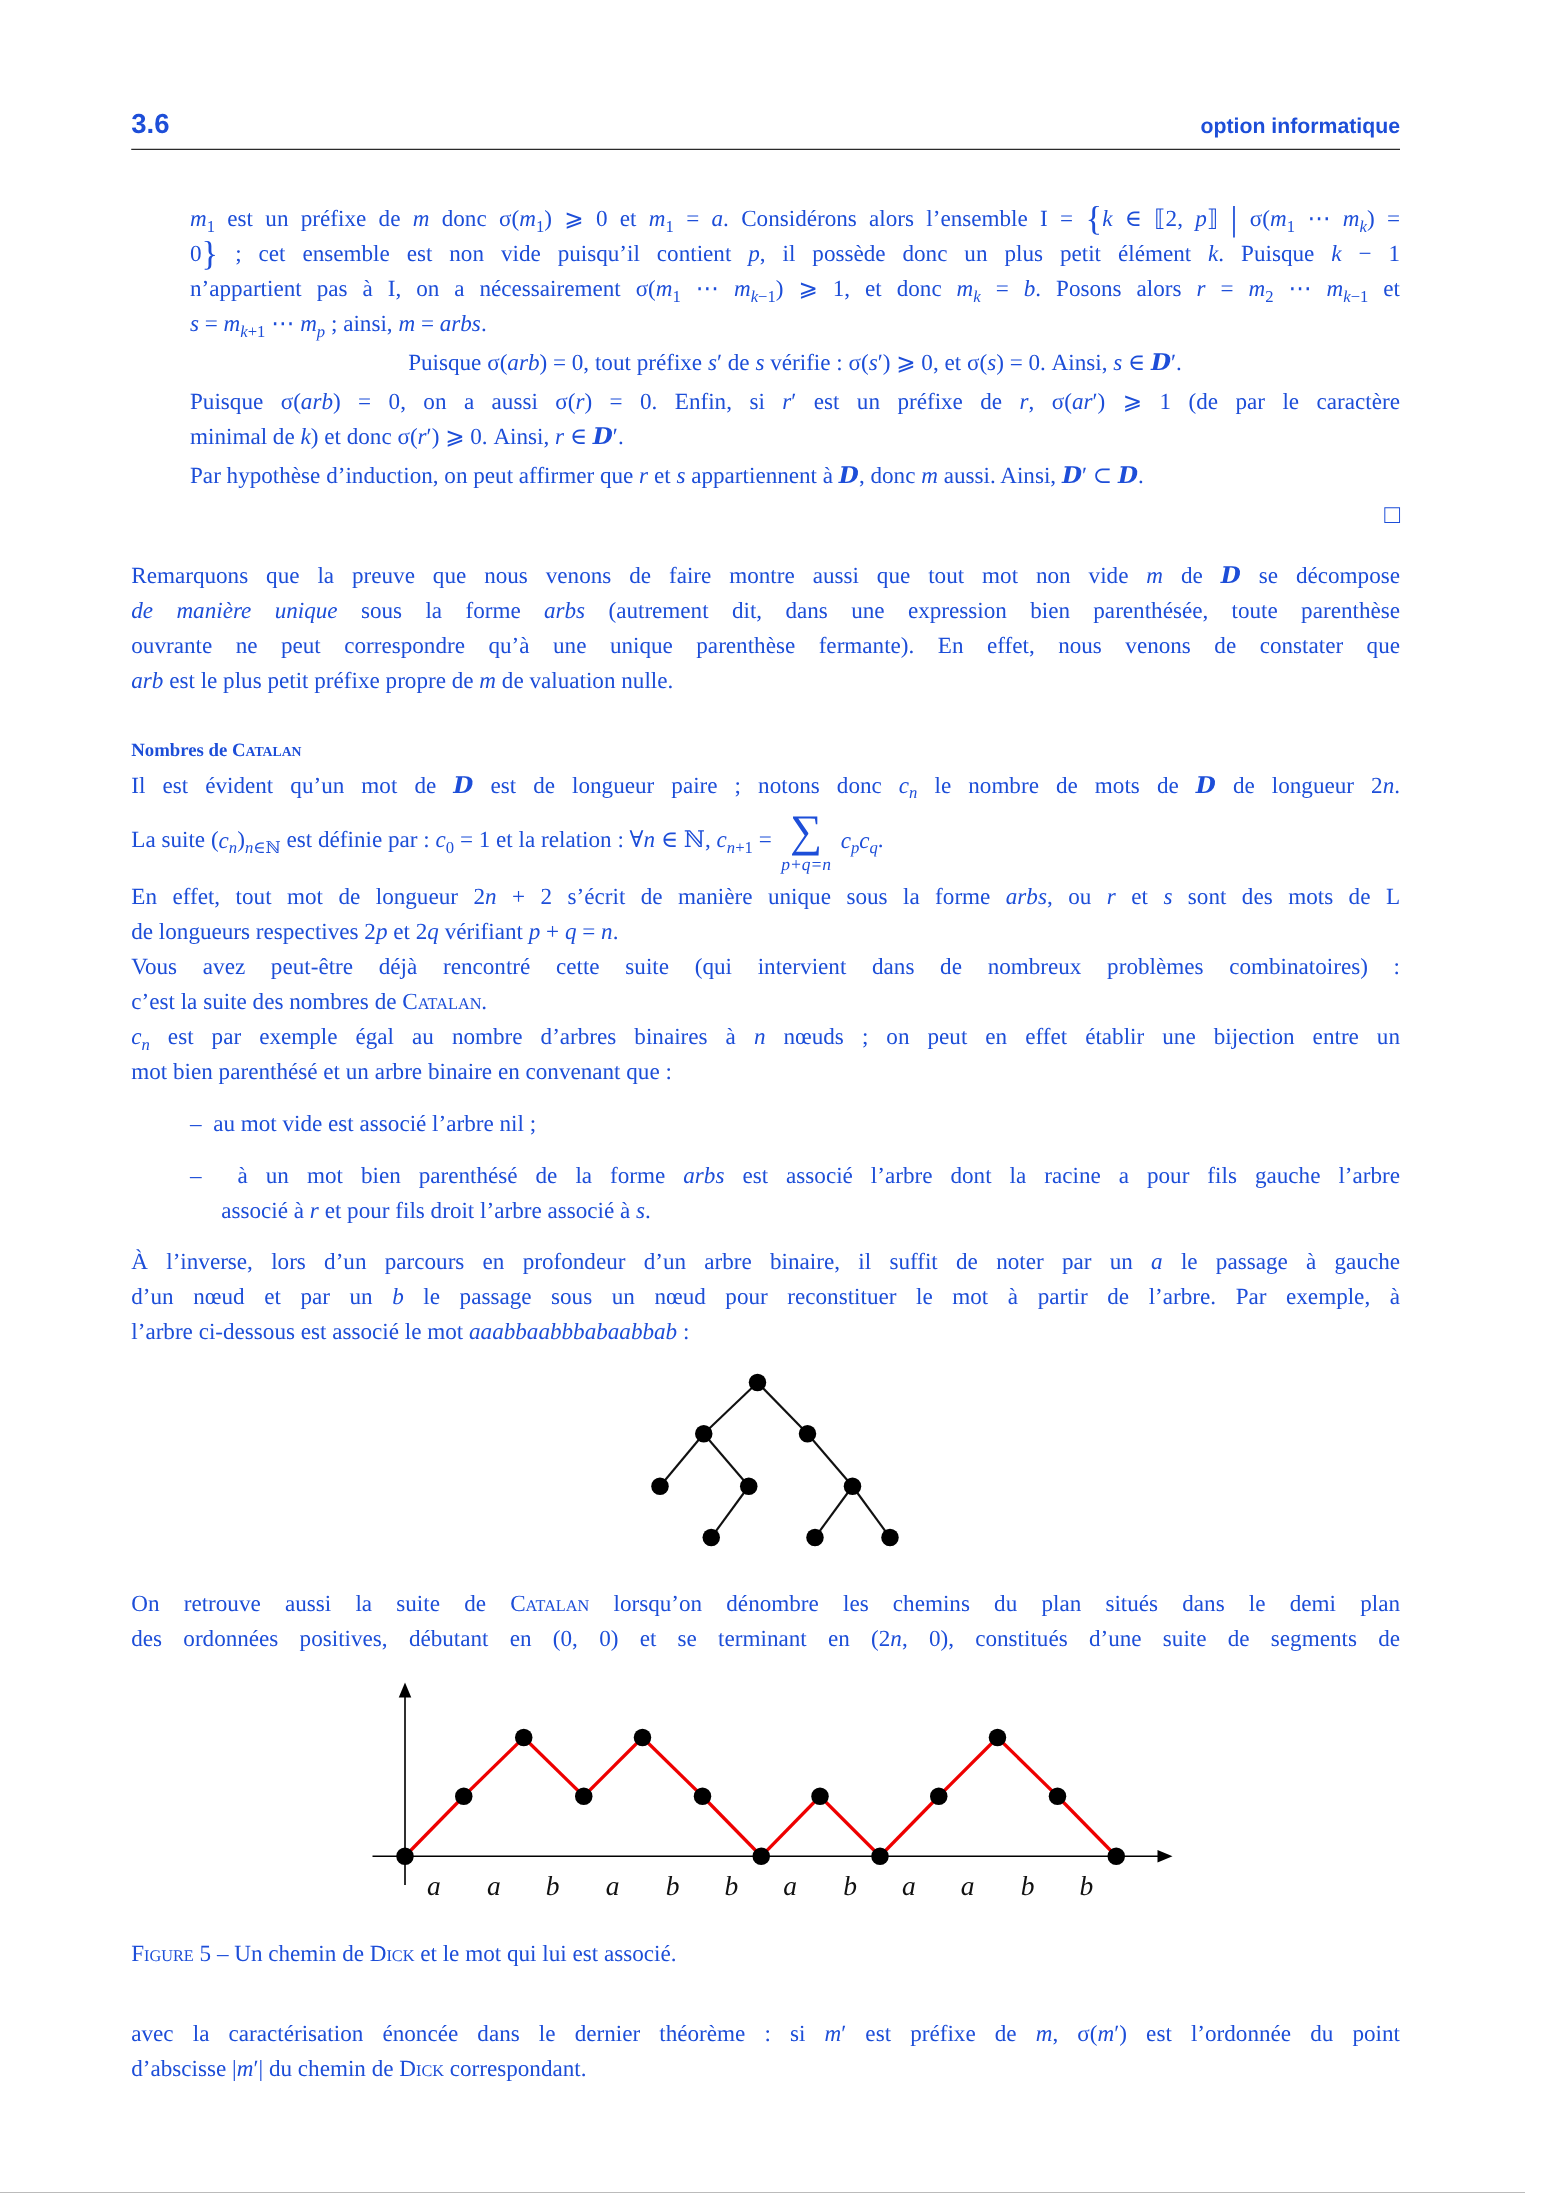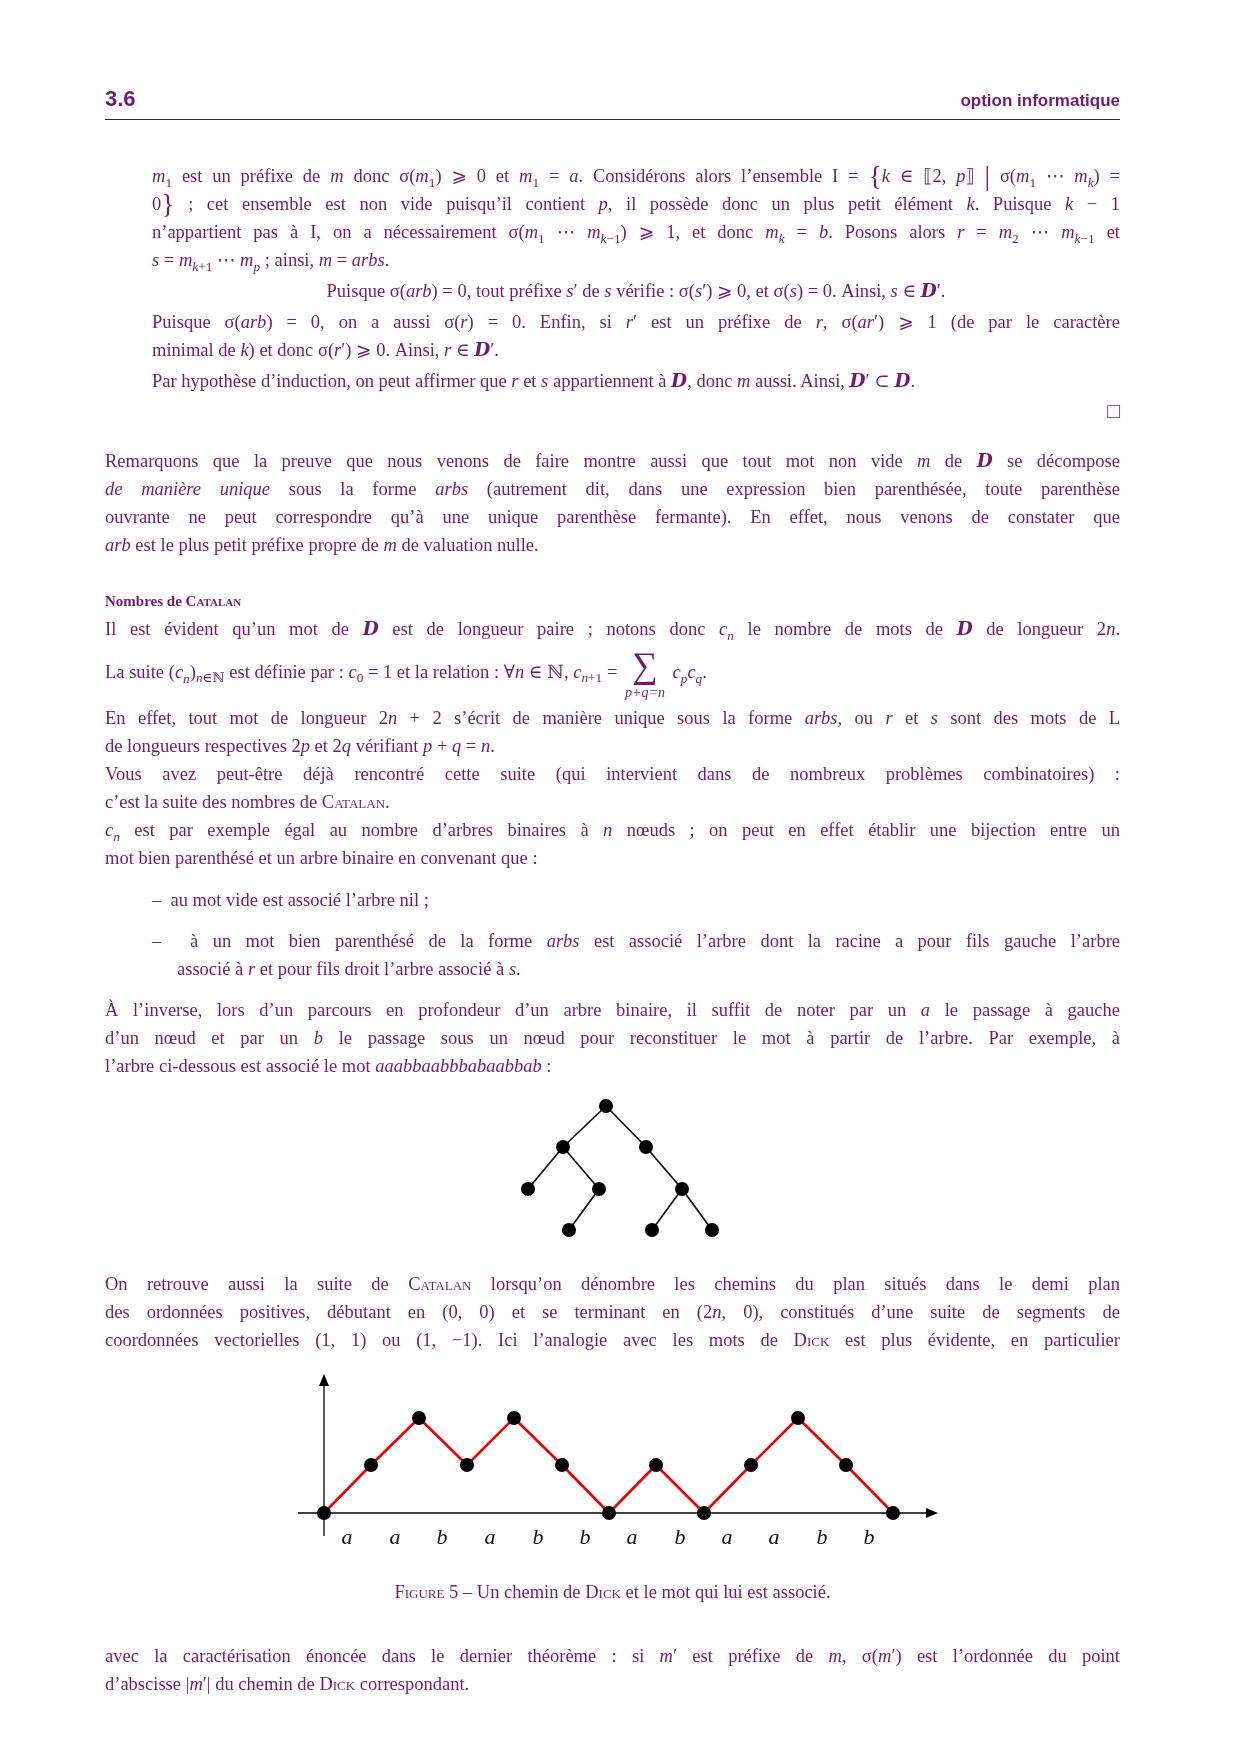--- a/index.html
+++ b/index.html
@@ -2,21 +2,21 @@
 <html lang="fr"><head>
 <meta charset="utf-8">
 <style>
   html,body { margin:0; padding:0; background:#888; }
   .page {
     position: relative;
     width: 1240px;
     height: 1754px;
     margin: 0 auto;
     background: #ffffff;
-    color: #701a75;
+    color: #1d4ed8;
     font-family: "Liberation Serif", "DejaVu Serif", serif;
     font-size: 18.5px;
     overflow: hidden;
   }
   .text { margin: 0 120px 0 105px; }
   .header {
     display: flex;
     justify-content: space-between;
     align-items: baseline;
     padding-top: 86px;
@@ -27,21 +27,21 @@
   .header .hr { font-size: 17px; }
   .rule { border: none; border-top: 1.7px solid #2a2a2a; margin: 7px 0 0 0; }
 
   .ln { line-height: 28px; white-space: nowrap; }
   .ln.full { text-align: justify; text-align-last: justify; }
   .proof   { margin-left: 47px; }
   .bullet  { margin-left: 47px; }
   .bullet2 { margin-left: 72px; }
   .heading { font-weight: bold; font-size: 15px; }
   .qed     { text-align: right; font-size: 21px; line-height: 24px; }
-  .caption { text-align: center; }
+  .caption { }
   .formula { margin-top: 4px; margin-bottom: 4px; }
 
   sub { font-size: 0.72em; line-height: 0; }
   i sub, sub i { font-style: italic; }
   .sc  { font-variant: small-caps; }
   .cal { font-family: "DejaVu Serif", serif; font-style: italic; font-weight: 600; }
   .big { font-size: 150%; line-height: 1; vertical-align: -0.12em; }
   .sum {
     display: inline-flex; flex-direction: column; align-items: center;
     vertical-align: middle; line-height: 1; margin: 0 3px;
@@ -119,21 +119,20 @@
         <circle cx="599" cy="1163" r="7" fill="#000000"></circle>
         <circle cx="682" cy="1163" r="7" fill="#000000"></circle>
         <circle cx="569" cy="1204" r="7" fill="#000000"></circle>
         <circle cx="652" cy="1204" r="7" fill="#000000"></circle>
         <circle cx="712" cy="1204" r="7" fill="#000000"></circle>
       </svg>
 
     <div id="content-middle">
         <div class="ln full" style="margin-top: 24px;">On retrouve aussi la suite de <span class="sc">Catalan</span> lorsqu’on dénombre les chemins du plan situés dans le demi plan</div>
         <div class="ln full">des ordonnées positives, débutant en (0, 0) et se terminant en (2<i>n</i>, 0), constitués d’une suite de segments de</div>
-        <div class="ln full">coordonnées vectorielles (1, 1) ou (1, −1). Ici l’analogie avec les mots de <span class="sc">Dick</span> est plus évidente, en particulier</div>
       </div>
 
     <svg id="dyck-fig" class="fig dyckfig" viewBox="292 1342 656 178" width="656" height="178">
         <line x1="298" y1="1485" x2="928" y2="1485" stroke="#000000" stroke-width="1.3"></line>
         <polygon points="938,1485 926,1480 926,1490" fill="#000000"></polygon>
         <line x1="324" y1="1356" x2="324" y2="1508" stroke="#000000" stroke-width="1.3"></line>
         <polygon points="324,1346 319,1358 329,1358" fill="#000000"></polygon>
         <line x1="324" y1="1485" x2="371" y2="1437" stroke="#ee0000" stroke-width="2.6"></line>
         <line x1="371" y1="1437" x2="419" y2="1390" stroke="#ee0000" stroke-width="2.6"></line>
         <line x1="419" y1="1390" x2="467" y2="1437" stroke="#ee0000" stroke-width="2.6"></line>

